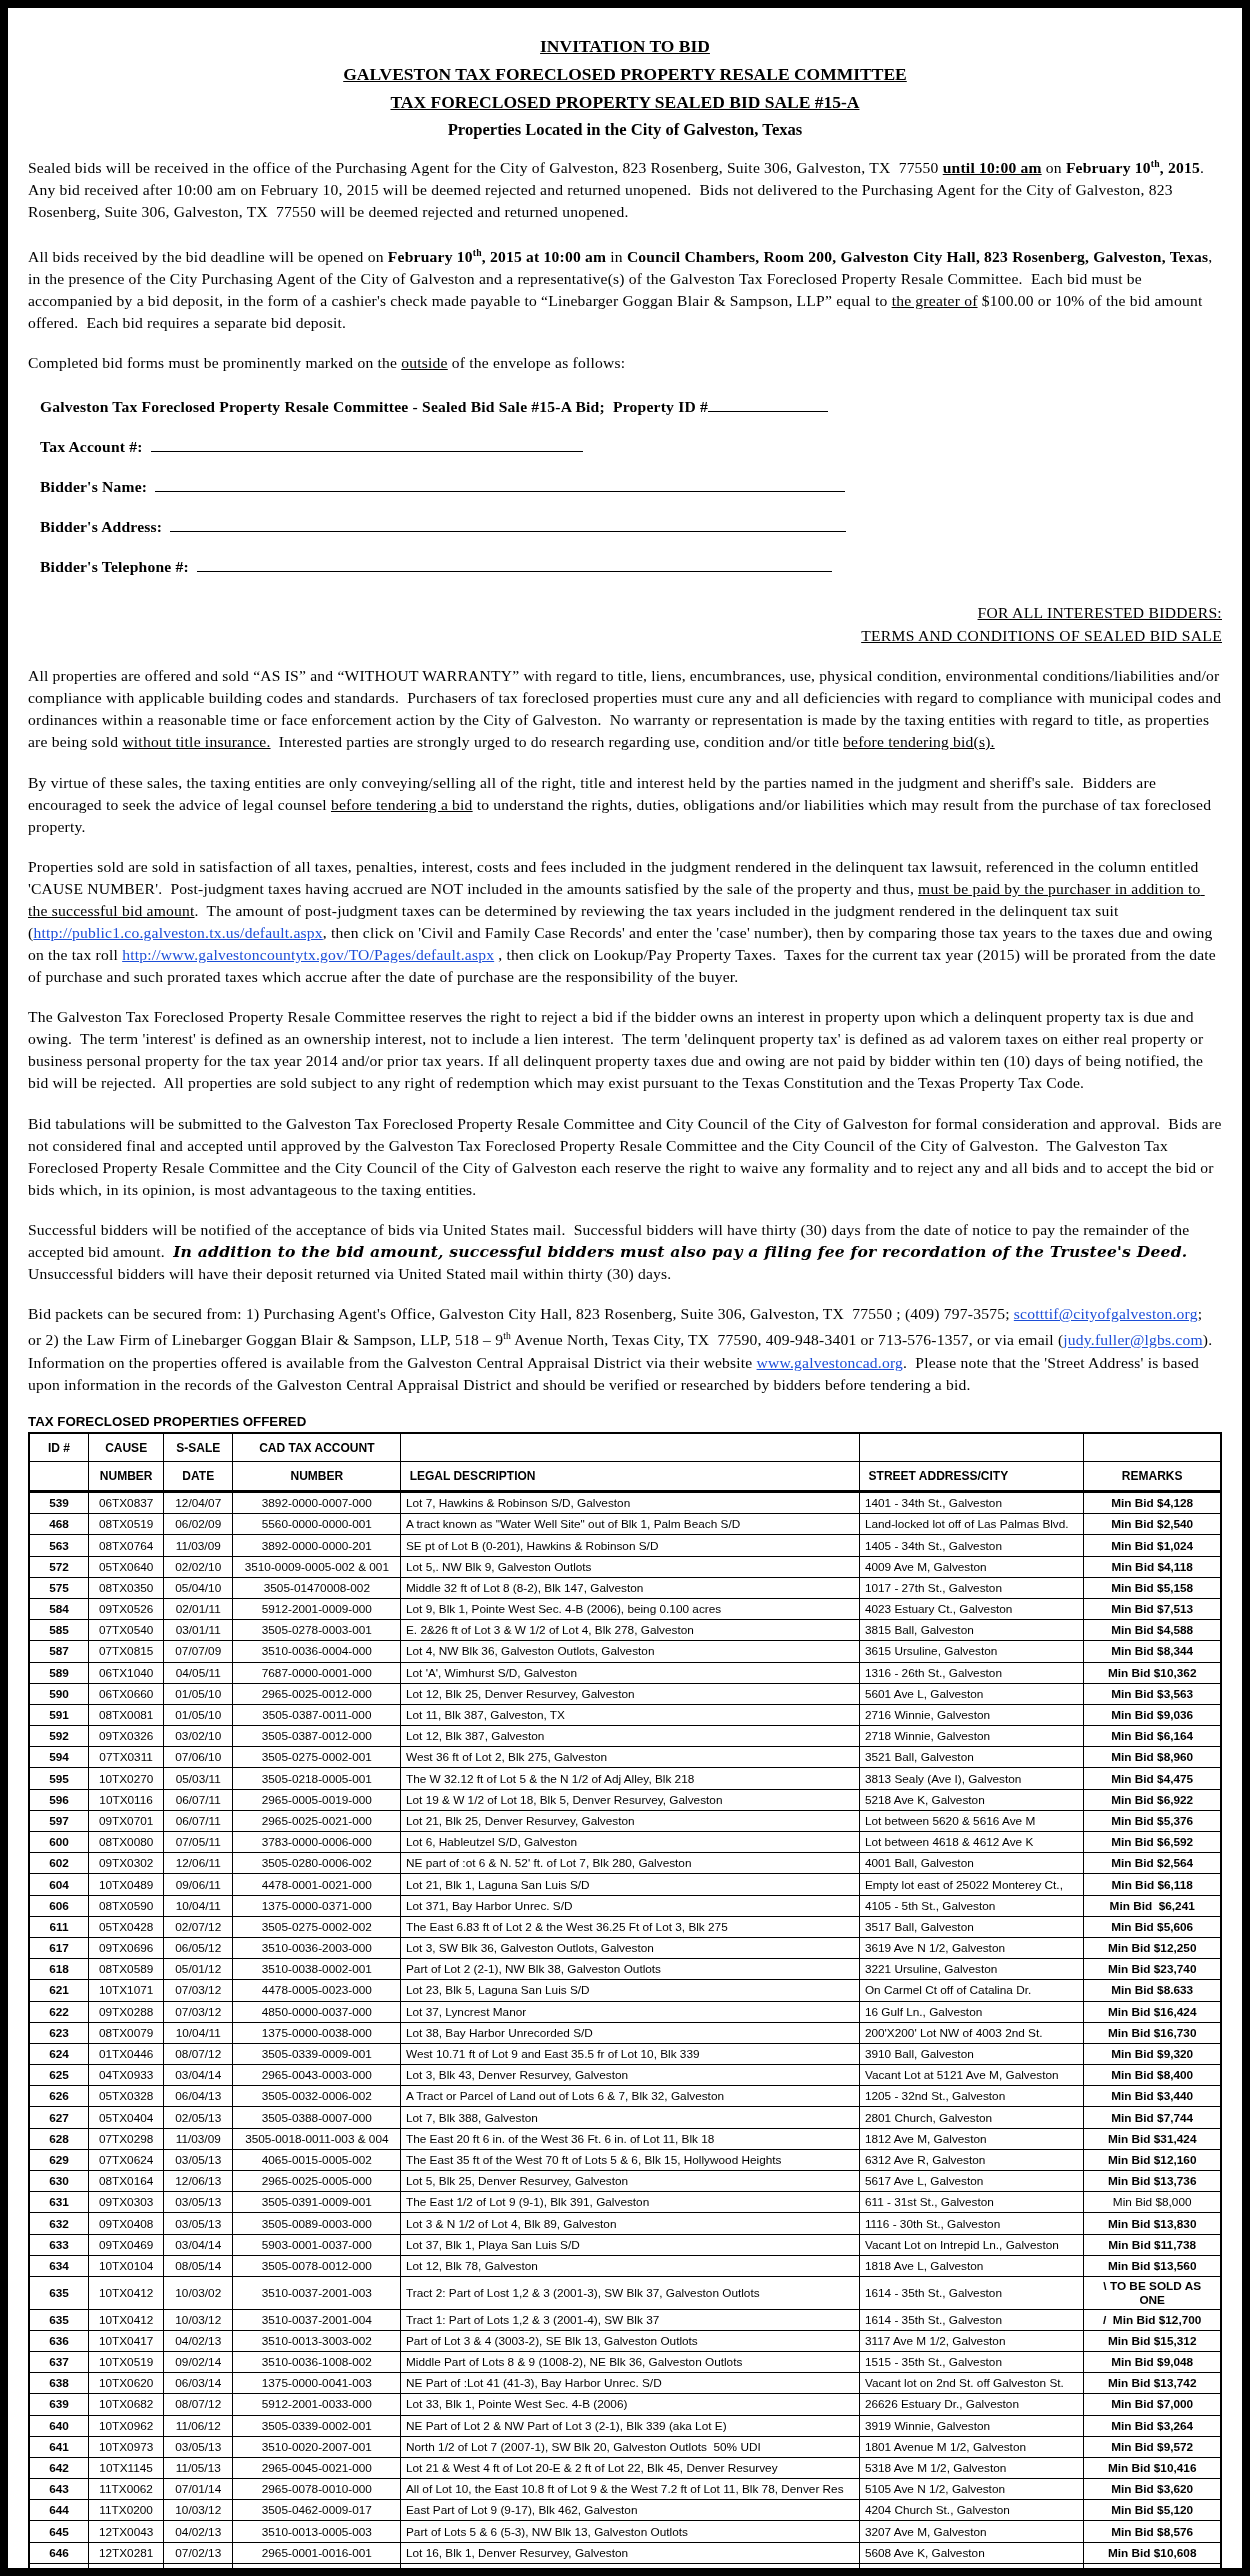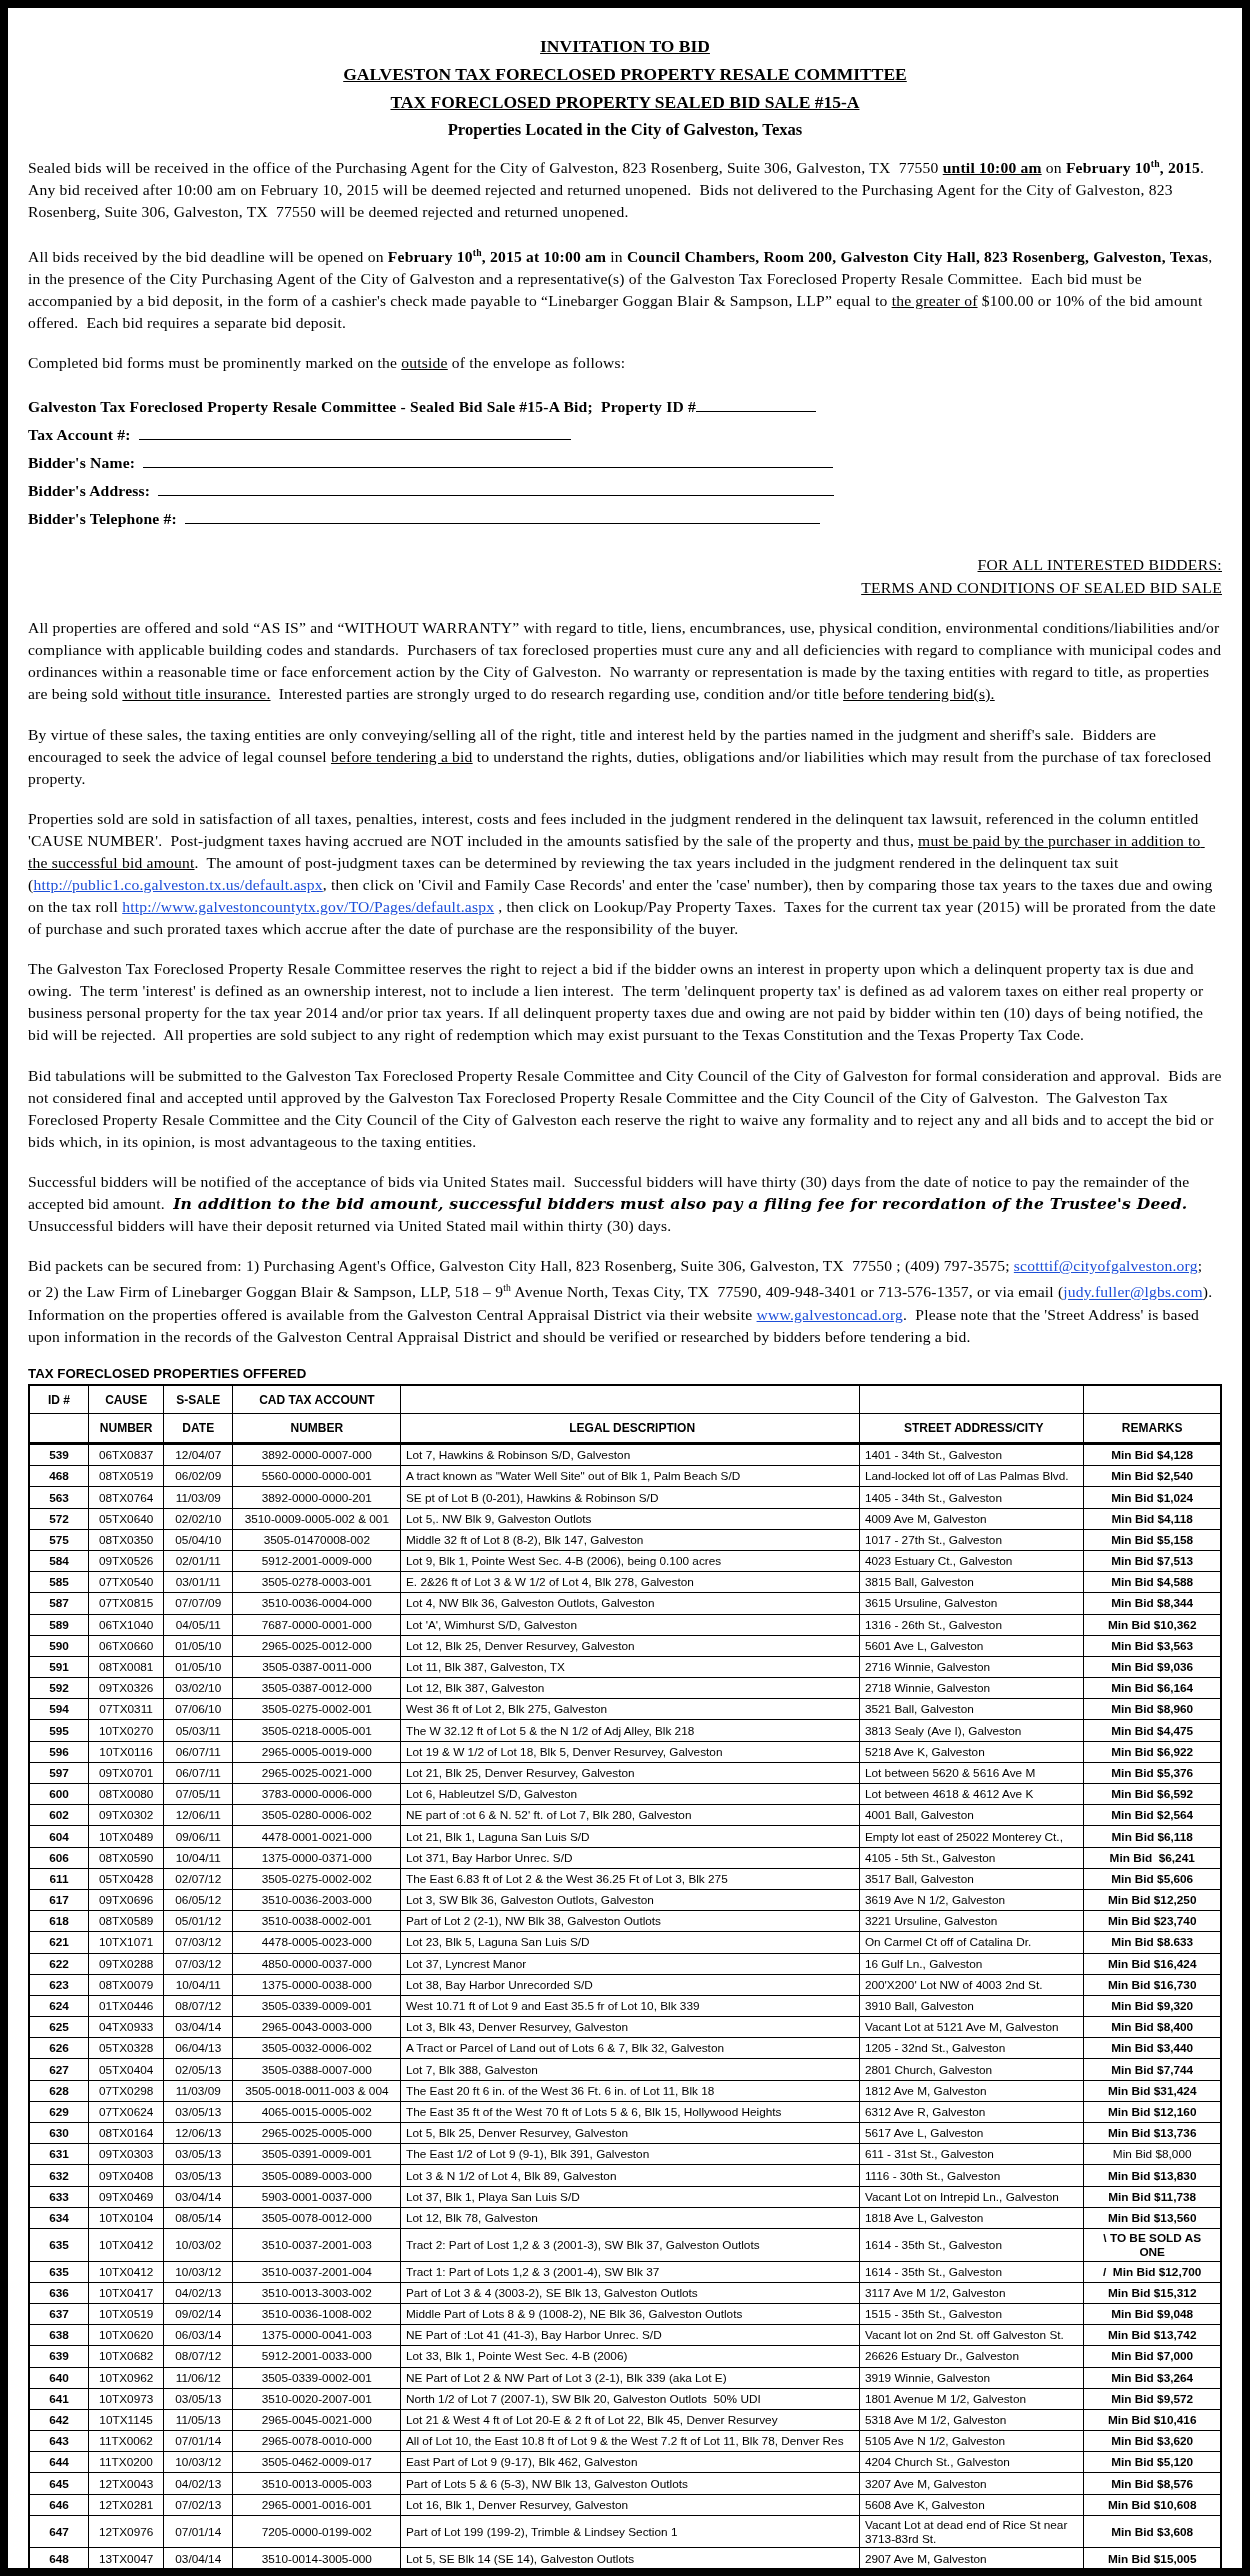--- a/index.html
+++ b/index.html
@@ -18,37 +18,37 @@
   .title-line{font-weight:bold;font-size:17.5px;text-decoration:underline;}
   .subtitle{font-weight:bold;font-size:16.6px;}
   .rich{font-size:15.6px;line-height:22px;letter-spacing:0.2px;margin:0 0 18.4px 0;white-space:pre-wrap;}
   .rich .b{font-weight:bold;}
   .rich .u{text-decoration:underline;}
   .rich .i{font-style:italic;font-family:"DejaVu Serif",serif;}
   .rich .sup{vertical-align:super;font-size:.62em;}
   .rich .link{color:#1d4ed8;text-decoration:underline;cursor:pointer;}
   .rich .blank{display:inline-block;border-bottom:1.5px solid #000;height:14px;vertical-align:baseline;}
   .form-block{margin:0 0 20px 0;}
-  .form-block .rich{margin:0;line-height:28px;font-weight:bold;}
+  .form-block .rich{margin:12px;line-height:28px;font-weight:bold;}
   .section-head{text-align:right;font-size:15.6px;line-height:23px;margin:0 0 18.4px 0;}
   .section-head div{text-decoration:underline;letter-spacing:0.3px;}
   .table-title{
     text-align:left;font-family:"Liberation Sans","DejaVu Sans",sans-serif;
     font-weight:bold;font-size:13.3px;margin:3.7px 0 2.8px 0;
   }
   table.props{
     width:100%;border-collapse:collapse;border:2.8px solid #000;
     font-family:"Liberation Sans","DejaVu Sans",sans-serif;font-size:11.8px;
     table-layout:fixed;
   }
   table.props th,table.props td{border:1.7px solid #000;padding:1.8px 4.6px;overflow:hidden;}
   table.props thead th{font-weight:bold;font-size:12px;text-align:center;height:24px;}
   table.props thead tr.h-top th{border-bottom:1.4px solid #000;}
   table.props thead{border-bottom:3.7px solid #000;}
-  table.props thead th.al{text-align:center;padding-left:8.3px;}
+  table.props thead th.al{text-align:left;padding-left:8.3px;}
   table.props td{height:16.6px;white-space:pre-wrap;}
   td.c{text-align:center;}
   td.l{text-align:left;padding-left:8.3px;}
   td.idc{text-align:center;font-weight:bold;}
   td.rm{text-align:center;font-weight:bold;}
   td.rm.plain{font-weight:normal;}
 </style>
 </head>
 <body>
 

